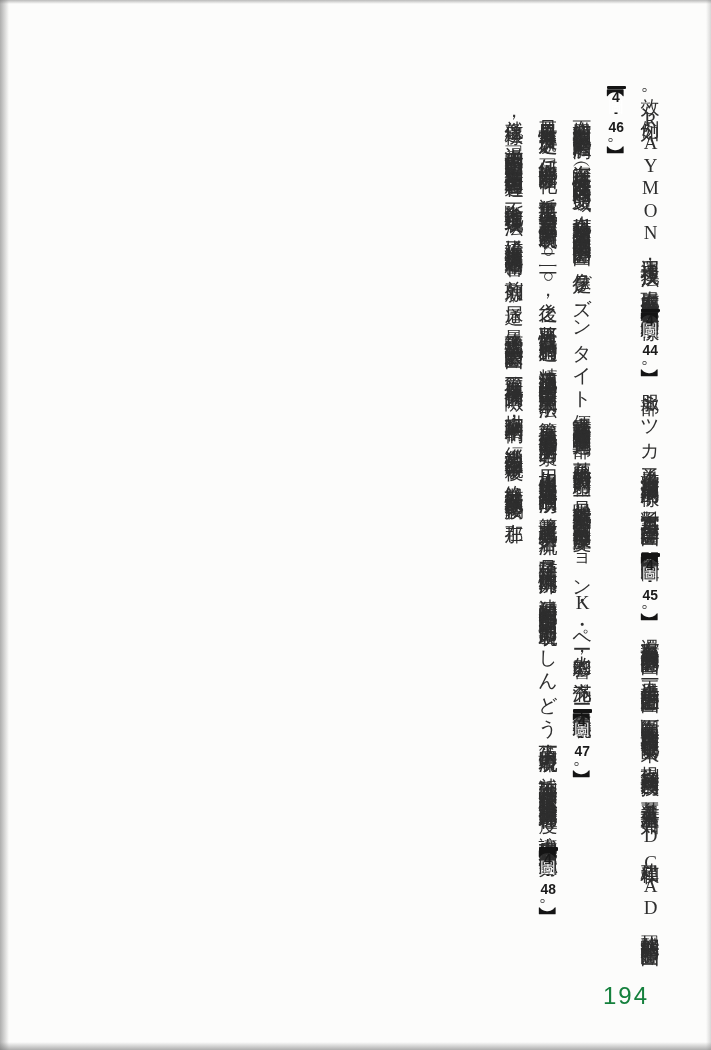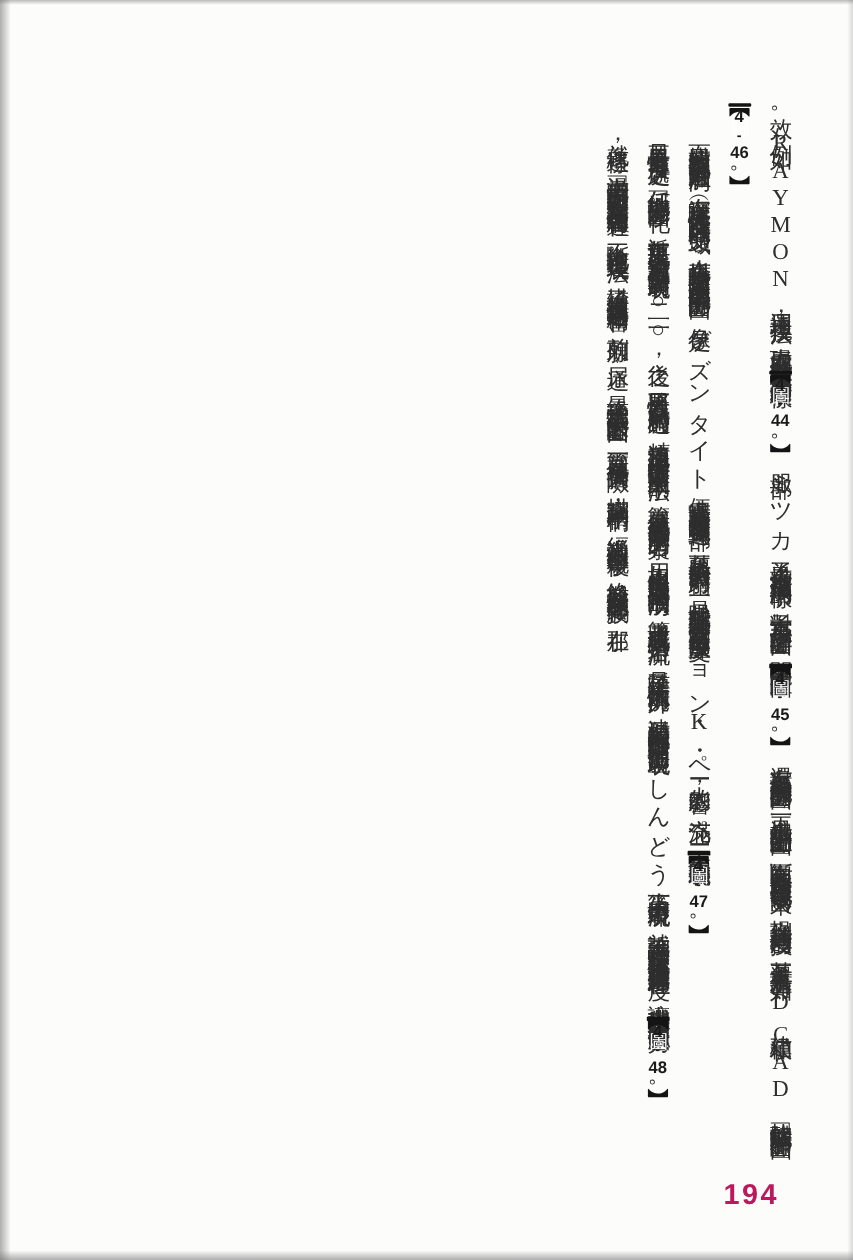--- a/index.html
+++ b/index.html
@@ -61,24 +61,24 @@
     color: #1a1a1a;
   }
   .fignum .tcy { text-combine-upright: all; }
   .fignum .dash { font-size: 12px; }
 
   .page-number {
     position: absolute;
     top: 982px;
     right: 62px;
     font-family: "Liberation Sans", sans-serif;
-    font-weight: bold;
+    font-weight: normal;
     font-size: 24px;
     letter-spacing: 2px;
-    color: #be185d;
+    color: #15803d;
   }
 </style>
 </head>
 <body>
 
 <div class="page">
   <div class="edge edge-left"></div>
   <div class="edge edge-top"></div>
   <div class="edge edge-bottom"></div>
   <div class="edge edge-right"></div>

